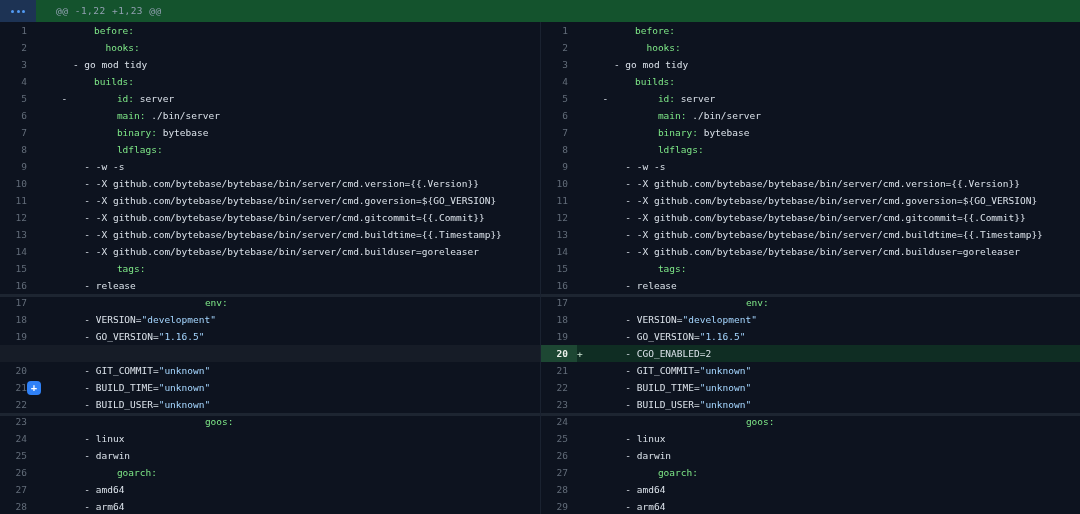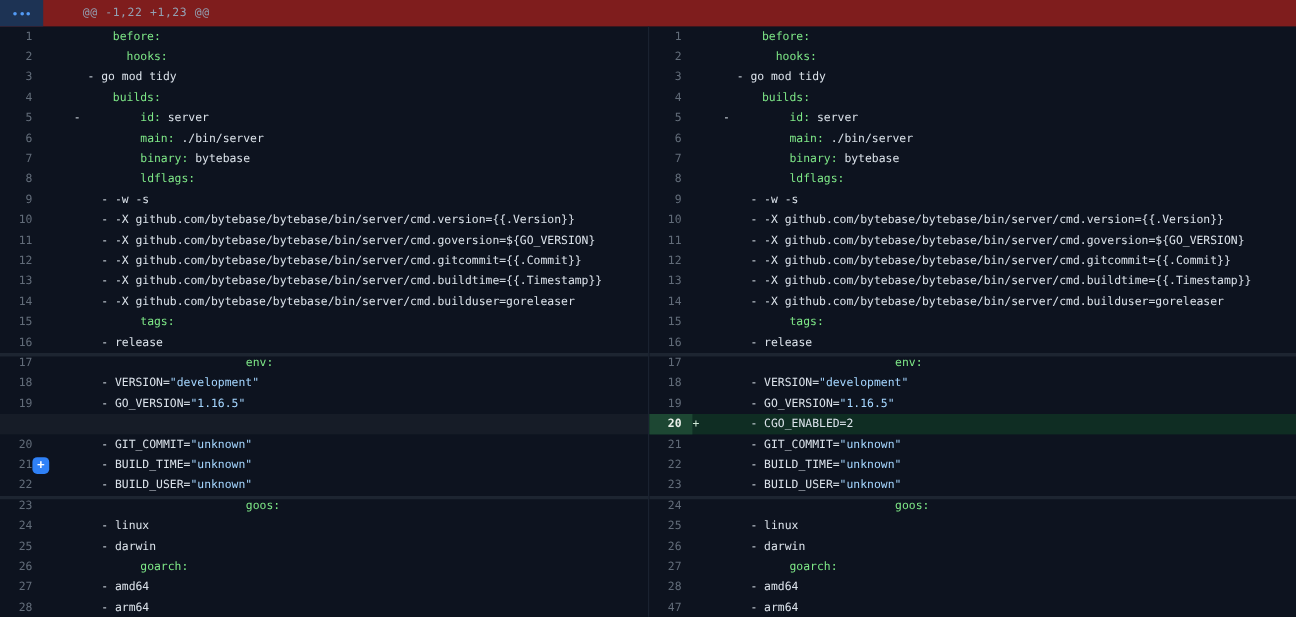--- a/index.html
+++ b/index.html
@@ -1,20 +1,20 @@
 <!DOCTYPE html>
 <html><head>
 <meta charset="utf-8">
 <style>
   * { margin:0; padding:0; box-sizing:border-box; }
   html,body { width:1080px; height:514px; overflow:hidden; background:#0d131f; }
   body { font-family:"DejaVu Sans Mono","Liberation Mono",monospace; font-size:9.5px; }
 
   
-  .hunk-bar { display:flex; align-items:stretch; height:22px; background:#7f1d1d;gap:13px; }
+  .hunk-bar { display:flex; align-items:stretch; height:22px; background:#14532d; }
   .expand-btn { width:36px; display:flex; align-items:center; justify-content:center;
                 background:#1d3354; cursor:pointer; border:none; gap:2.5px; }
   .expand-btn .dot { width:3px; height:3px; border-radius:50%; background:#539bf5; }
   .hunk-text { color:#93a1b3; line-height:22px; padding-left:20px; letter-spacing:0.5px;
                white-space:pre; font-weight:500; }
 
   
   .diff { display:flex; width:1080px; }
   .pane { width:540px; overflow:hidden; }
   .pane.right { border-left:1px solid #1a2230; }
@@ -336,18 +336,18 @@
         <span class="num">27</span>
         <span class="marker"></span>
         <span class="code">    <span class="k">goarch:</span></span>
       </div>
       <div class="row context">
         <span class="num">28</span>
         <span class="marker"></span>
         <span class="code">      - amd64</span>
       </div>
       <div class="row context">
-        <span class="num">47</span>
+        <span class="num">29</span>
         <span class="marker"></span>
         <span class="code">      - arm64</span>
       </div>
     </div>
 </div>
 
 </body></html>

